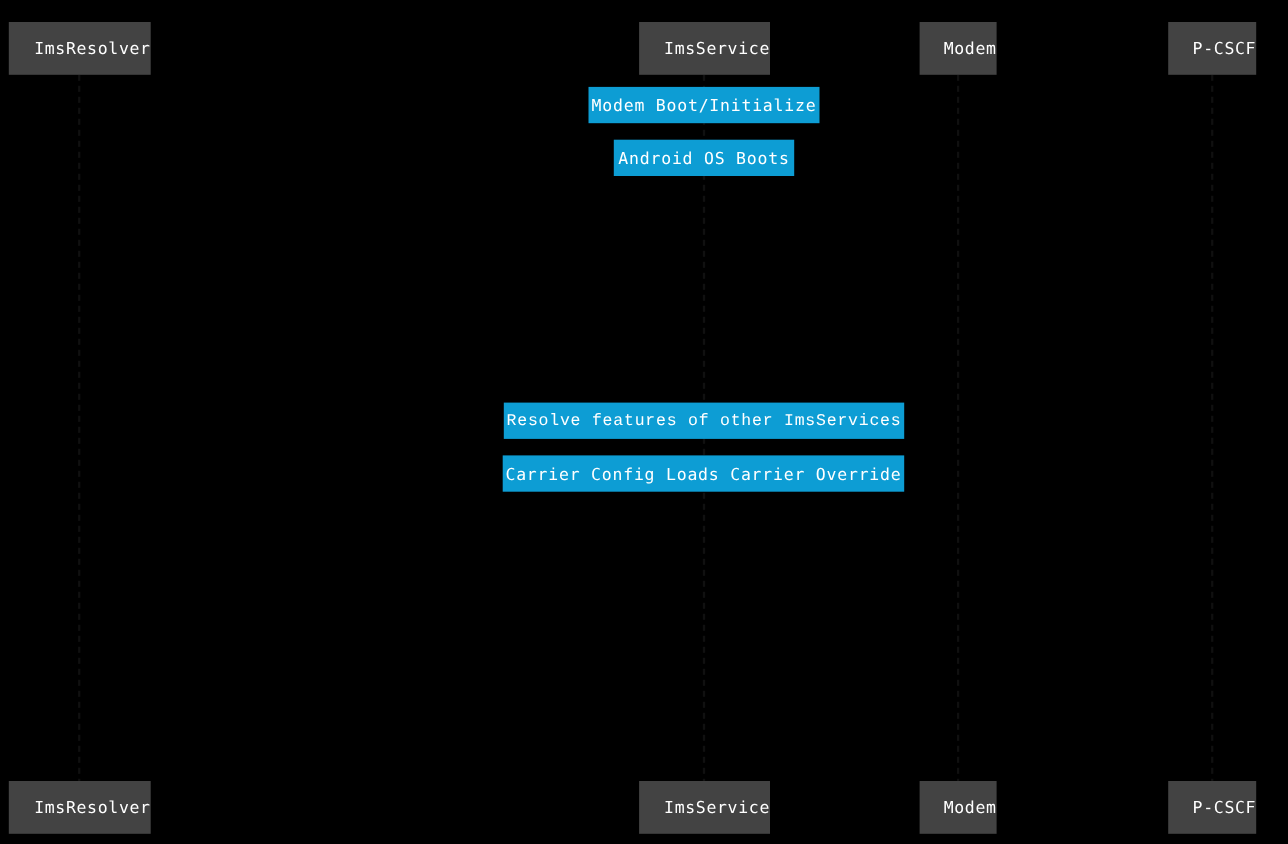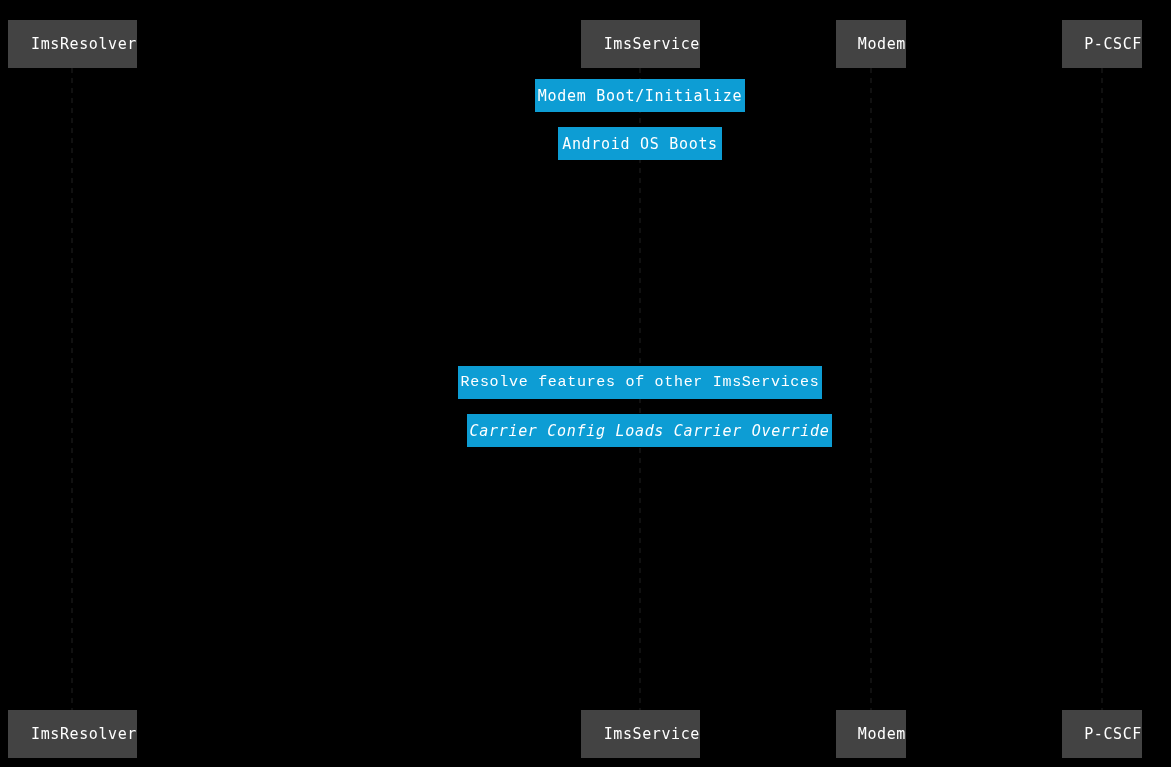--- a/index.html
+++ b/index.html
@@ -97,16 +97,16 @@
     </div>
     <div class="note" style="left: 535px; top: 79px; width: 210px;">
       <span>Modem Boot/Initialize</span>
     </div>
     <div class="note" style="left: 558px; top: 127px; width: 164px;">
       <span>Android OS Boots</span>
     </div>
     <div class="note" style="left: 458px; top: 366px; width: 364px; font-family: Liberation Mono, monospace;">
       <span>Resolve features of other ImsServices</span>
     </div>
-    <div class="note" style="left: 467px; top: 414px; width: 365px; font-style: italic;">
+    <div class="note" style="left: 457px; top: 414px; width: 365px;">
       <span>Carrier Config Loads Carrier Override</span>
     </div>
   </div>
 
 </body></html>

